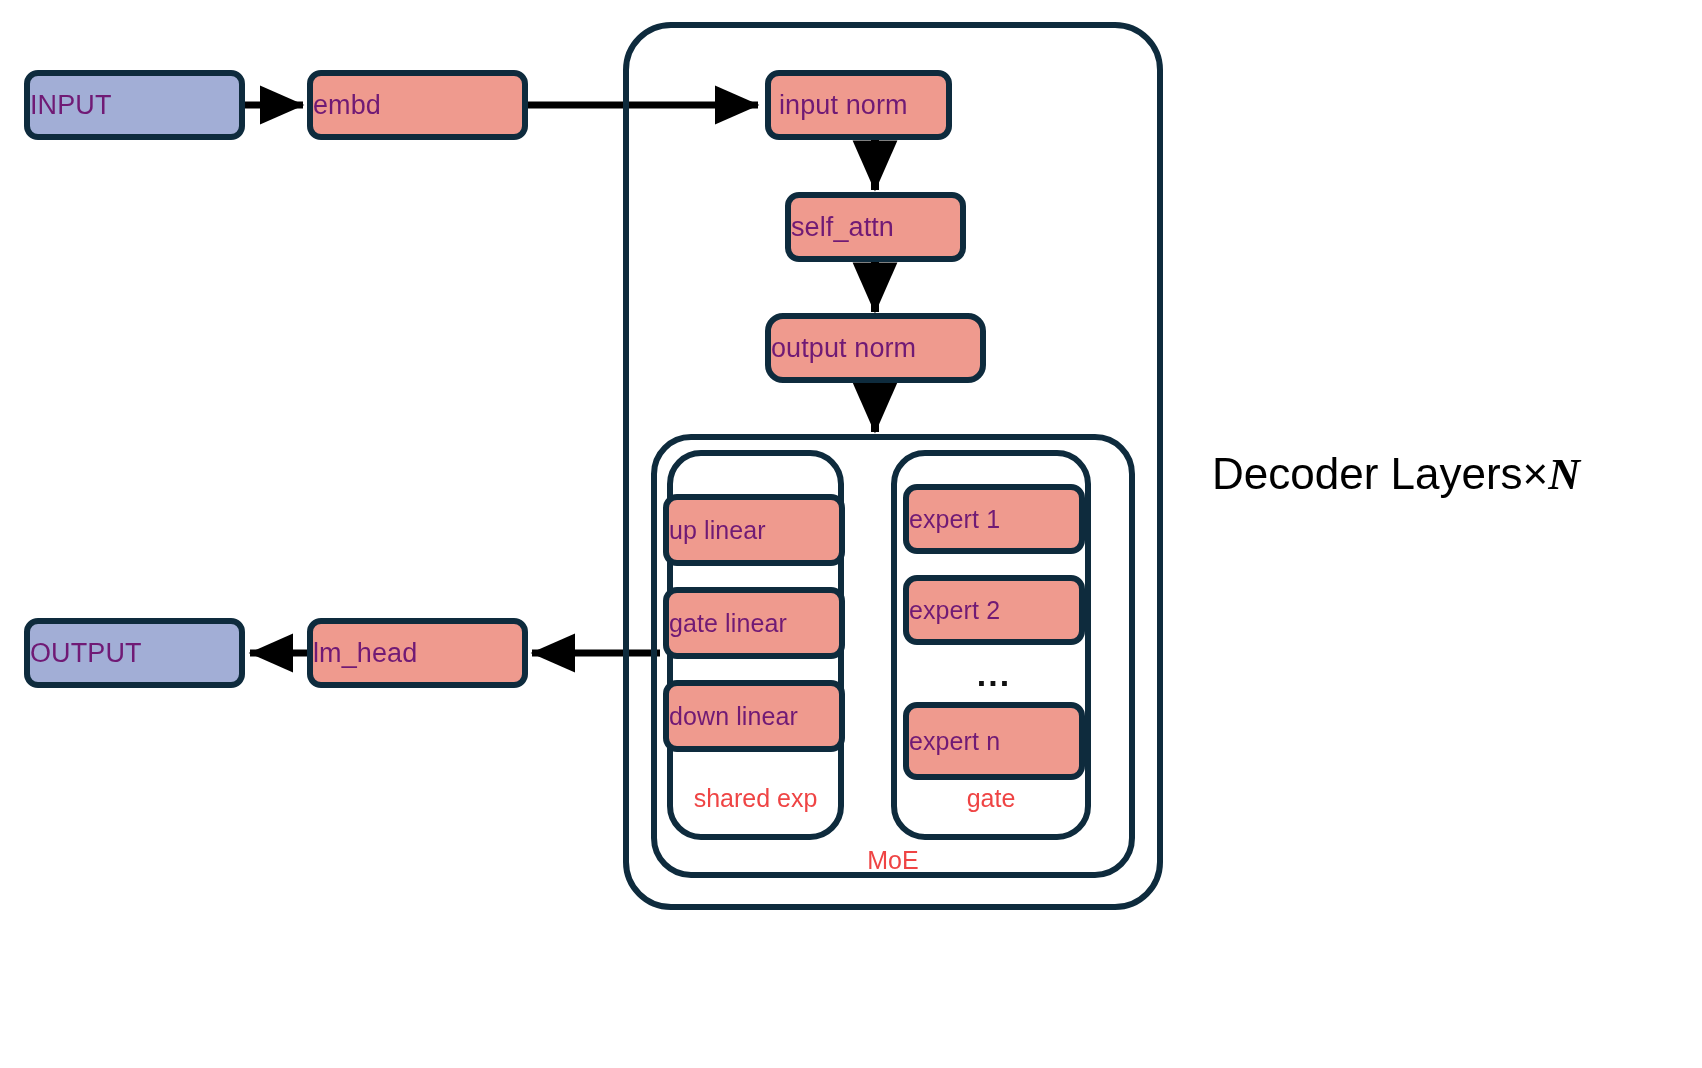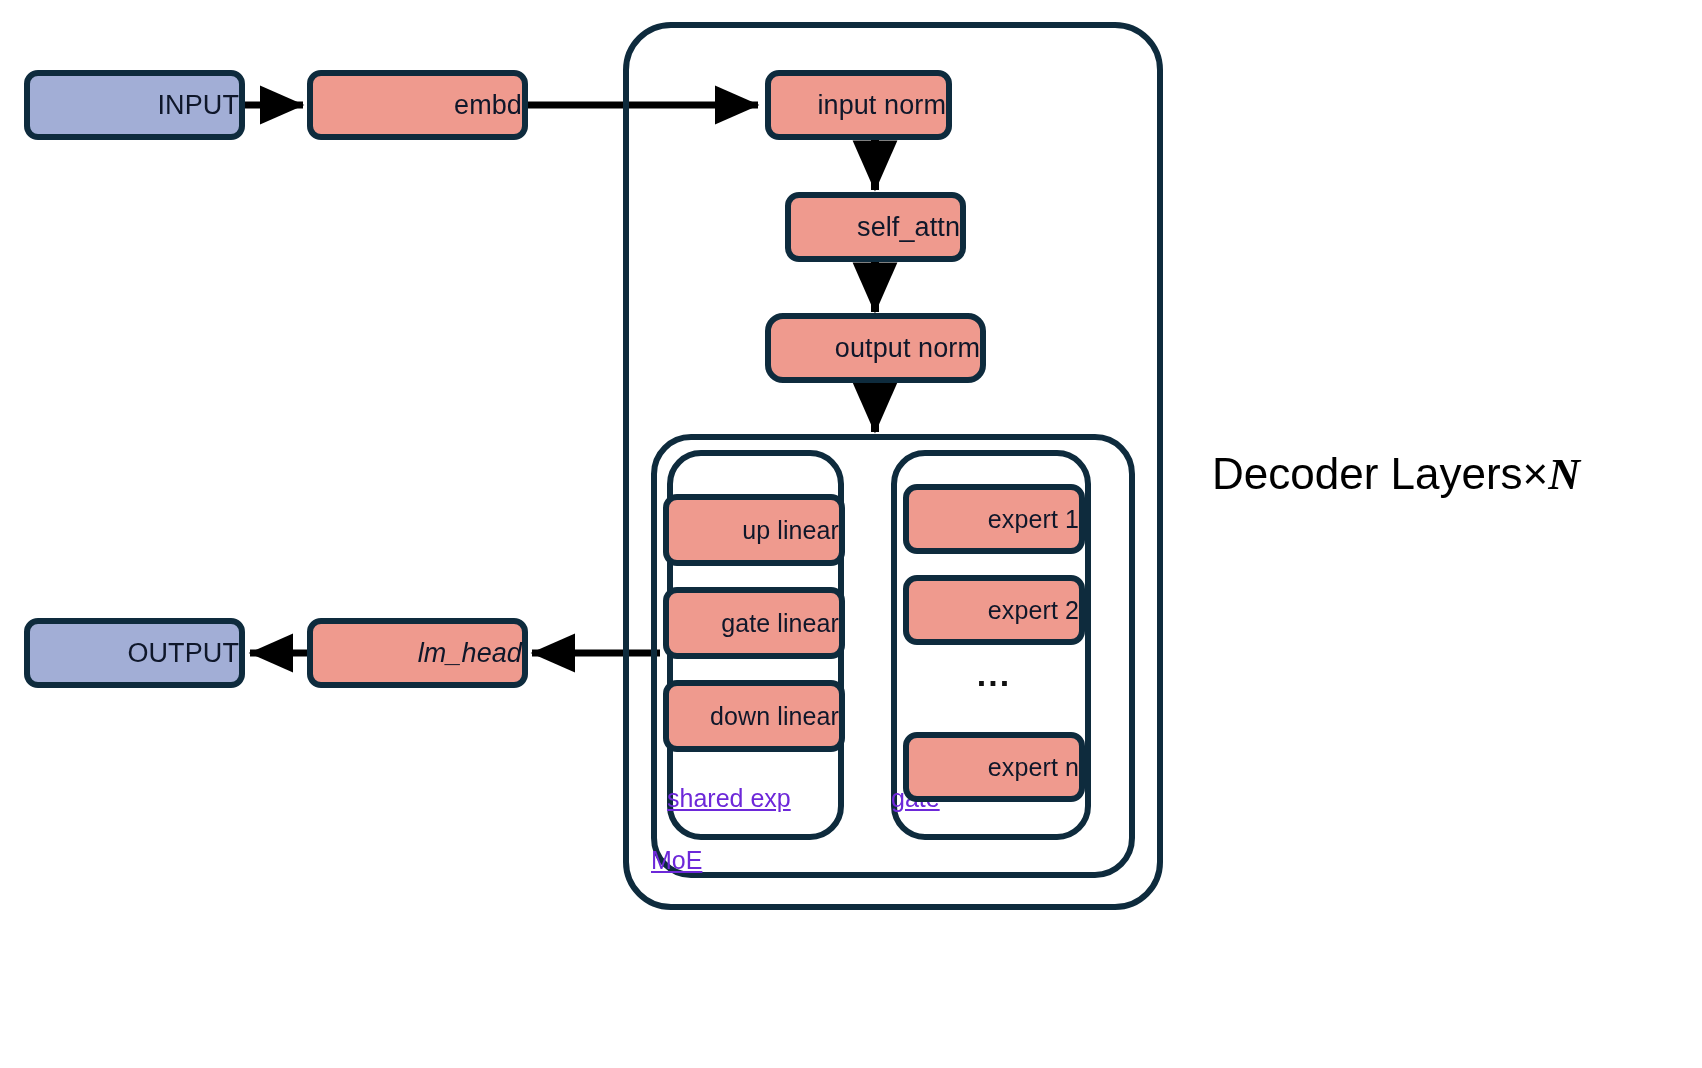--- a/index.html
+++ b/index.html
@@ -17,24 +17,24 @@
     height: 1068px;
     background: #ffffff;
     overflow: hidden;
   }
   
   .node {
     position: absolute;
     box-sizing: border-box;
     display: flex;
     align-items: center;
-    justify-content: flex-end;
+    justify-content: flex-start;
     border: 6px solid #0e2b3d;
     border-radius: 14px;
-    color: #0f172a;
+    color: #701a75;
     font-size: 27px;
     font-weight: 400;
     letter-spacing: 0.1px;
     line-height: 1;
     white-space: nowrap;
     user-select: none;
   }
   .node.blue   { background: #a2aed6; }
   .node.salmon { background: #ef9a8e; }
 
@@ -45,26 +45,26 @@
     border: 6px solid #0e2b3d;
     background: transparent;
   }
   .container.decoder { border-radius: 48px; }
   .container.moe     { border-radius: 40px; }
   .container.group   { border-radius: 34px; }
 
   
   .caption {
     position: absolute;
-    color: #6d28d9;
+    color: #ef4444;
     font-size: 25px;
     line-height: 1;
     white-space: nowrap;
     user-select: none;
-    text-decoration: underline;
+    text-align: center;
   }
 
   
   .side-label {
     position: absolute;
     color: #000000;
     font-size: 44px;
     line-height: 1;
     white-space: nowrap;
     user-select: none;
@@ -142,21 +142,21 @@
   </div>
 
   <div class="node salmon" style="left:307px; top:70px; width:221px; height:70px;">
     <span>embd</span>
   </div>
 
   <div class="node blue" style="left:24px; top:618px; width:221px; height:70px;">
     <span>OUTPUT</span>
   </div>
 
-  <div class="node salmon" style="left:307px; top:618px; width:221px; height:70px;font-style:italic;">
+  <div class="node salmon" style="left:307px; top:618px; width:221px; height:70px;">
     <span>lm_head</span>
   </div>
 
   <div class="node salmon" style="left:765px; top:70px; width:187px; height:70px;padding-left:8px;">
     <span>input norm</span>
   </div>
 
   <div class="node salmon" style="left:785px; top:192px; width:181px; height:70px;">
     <span>self_attn</span>
   </div>
@@ -197,17 +197,17 @@
   </div>
 
   <div class="node salmon" style="left:903px; top:575px; width:182px; height:70px; font-size:25px;">
     <span>expert 2</span>
   </div>
 
   <div class="ellipsis" style="left:903px; top:657px; width:182px; text-align:center;">
     <span>...</span>
   </div>
 
-  <div class="node salmon" style="left:903px; top:732px; width:182px; height:70px; font-size:25px;">
+  <div class="node salmon" style="left:903px; top:702px; width:182px; height:78px; font-size:25px;">
     <span>expert n</span>
   </div>
 
 </div>
 
 </body></html>

